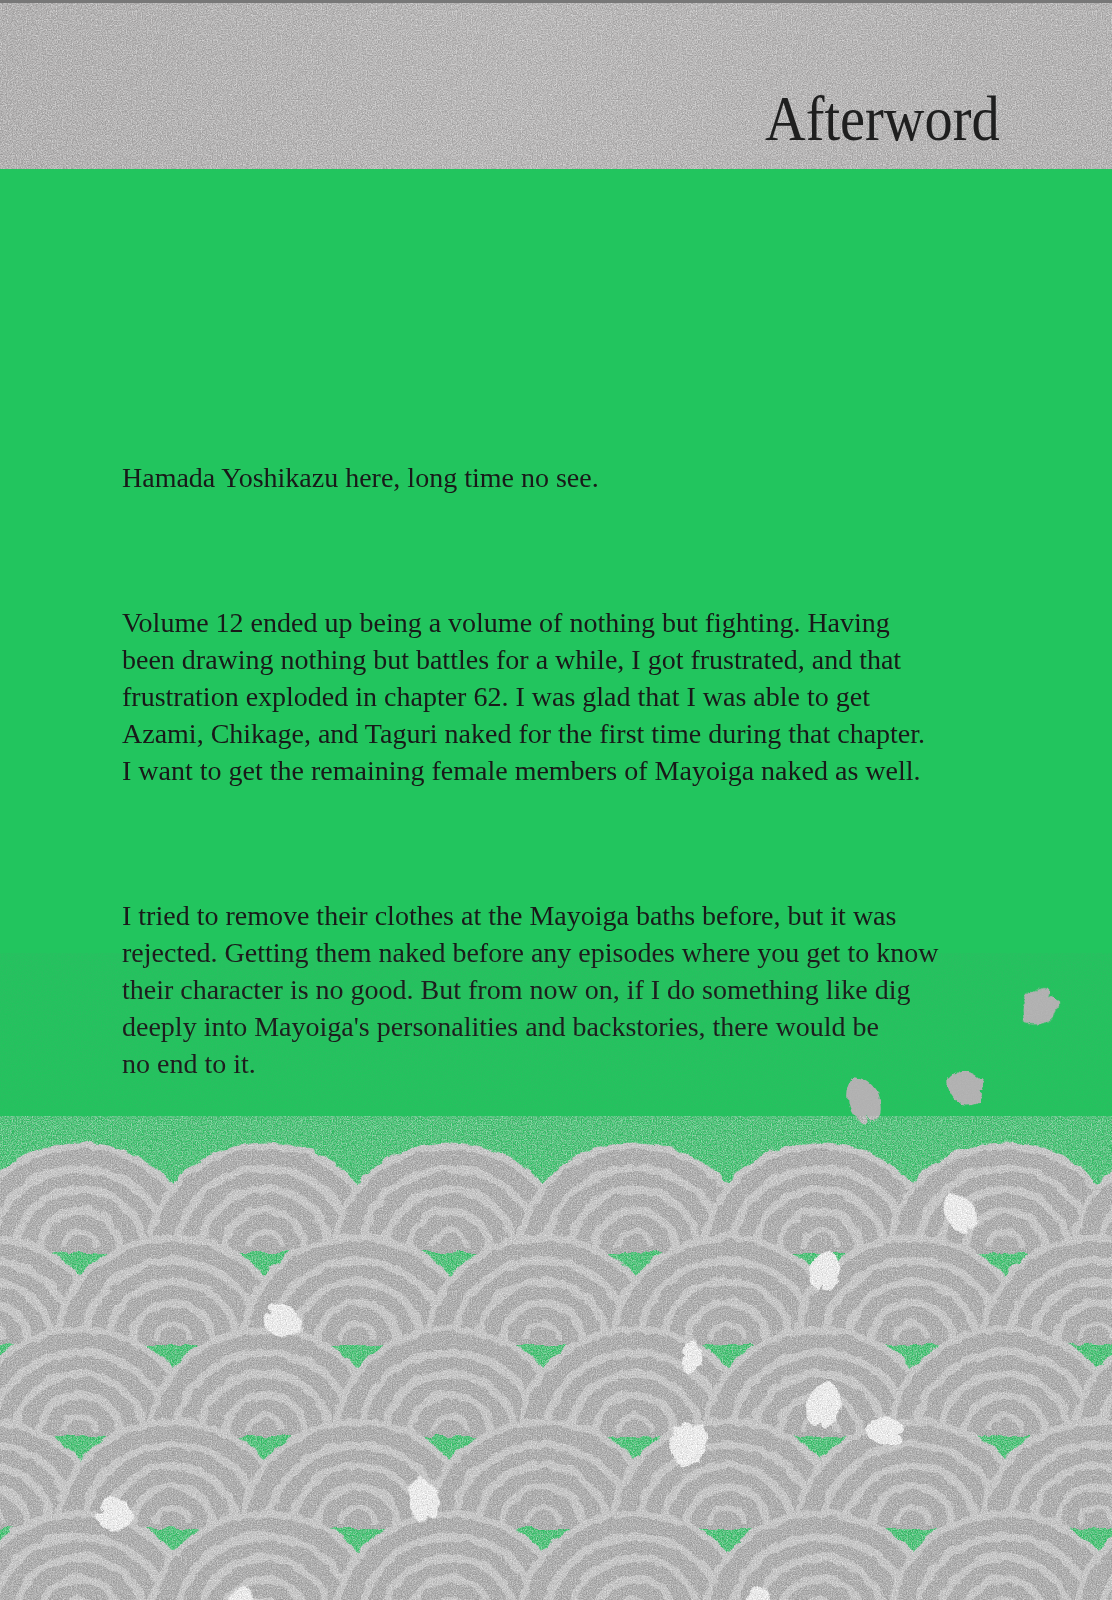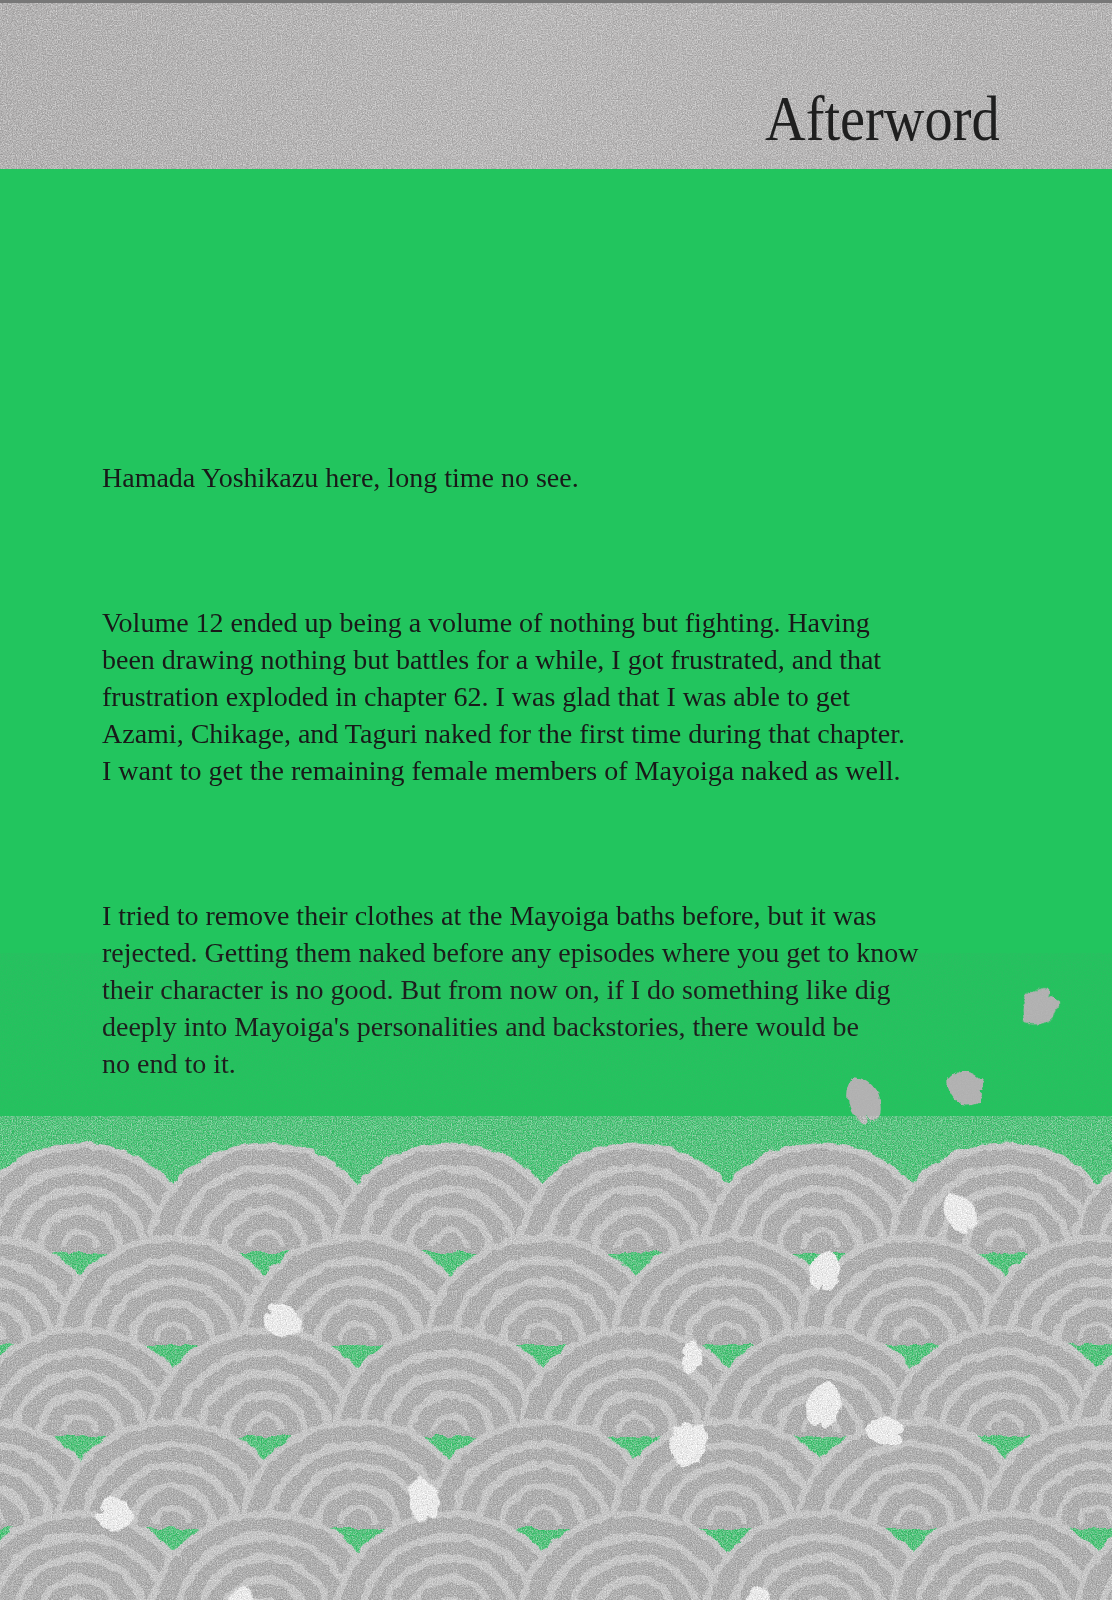--- a/index.html
+++ b/index.html
@@ -38,21 +38,21 @@
     letter-spacing: 0px;
     color: var(--title-ink, #1f1f1f);
     transform: scaleX(0.88);
     transform-origin: 100% 50%;
     white-space: nowrap;
   }
 
   
   .text-block {
     position: absolute;
-    left: 102px;
+    left: 122px;
     top: 382px;
     width: 990px;
     font-size: 28px;
     line-height: 37px;
     color: var(--text-ink, #1a1a1a);
     white-space: pre;       
   }
   .text-block p { margin: 0 0 34px 0; }
 
   

